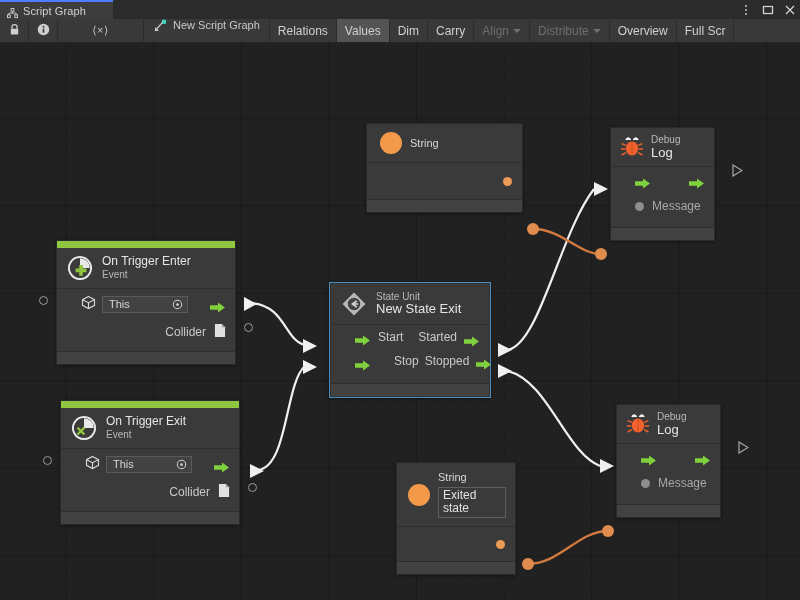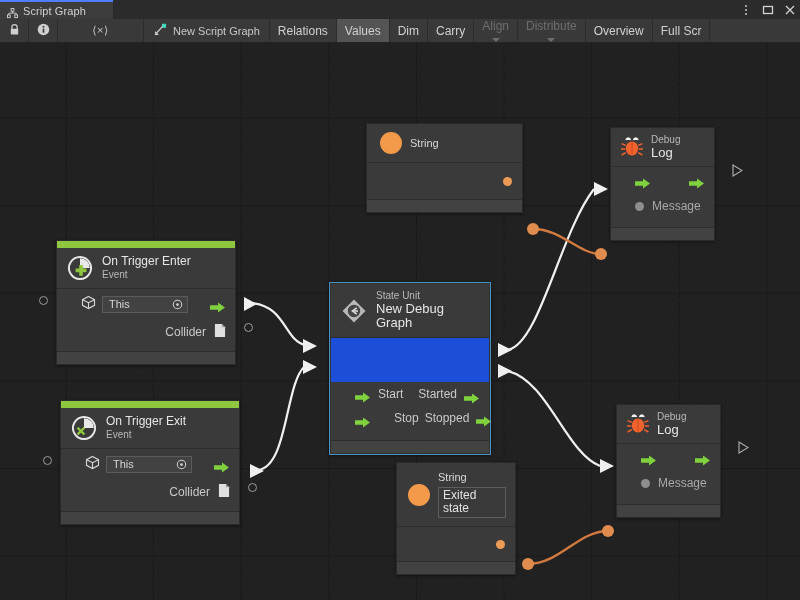--- a/index.html
+++ b/index.html
@@ -44,21 +44,21 @@
   .tb-icon-btn {
     width: 29px; display: flex; align-items: center; justify-content: center;
     border-right: 1px solid #2c2c2c;
   }
   .tb-code-btn {
     width: 86px; display: flex; align-items: center; justify-content: center;
     border-right: 1px solid #2c2c2c;
     font-size: 11px; color: #c4c4c4; letter-spacing: .5px;
   }
   .tb-graphname {
-    display: flex; align-items: center; gap: 6px; padding: 0 9px 0 10px;
+    display: flex; align-items: flex-start; gap: 6px; padding: 0 9px 0 10px;
     font-size: 11px; color: #c8c8c8; white-space: nowrap;
   }
   .tb-zoom {
     display: flex; align-items: center; gap: 7px; padding: 0 8px;
     font-size: 11px; color: #b5b5b5;
   }
   .slider { position: relative; width: 95px; height: 12px; display:flex; align-items:center; }
   .slider-track { width: 100%; height: 1px; background: #8f8f8f; }
   .slider-knob {
     position: absolute; right: 0; top: 1px;
@@ -68,21 +68,21 @@
 
   .tb-sep { width: 1px; background: #2c2c2c; }
 
   .tb-btn {
     display: flex; align-items: center; gap: 4px;
     padding: 0 8px; font-size: 12px; color: #d0d0d0;
     border-right: 1px solid #2c2c2c;
     white-space: nowrap;
   }
   .tb-btn.active { background: #545454; }
-  .tb-btn.dim { color: #6e6e6e; flex-direction: column; }
+  .tb-btn.dim { color: #6e6e6e; }
   .caret { width: 0; height: 0; border-left: 4px solid transparent;
            border-right: 4px solid transparent; border-top: 4px solid currentColor;
            margin-top: 1px; }
 
   
   .canvas {
     position: absolute; left: 0; top: 43px; width: 800px; height: 557px;
     background-color: #212121;
     background-image:
       radial-gradient(circle, #2b2b2b 0.6px, transparent 0.7px),
@@ -96,21 +96,21 @@
   .edges { position: absolute; left: 0; top: 0; width: 800px; height: 557px; }
 
   
   .node {
     position: absolute;
     background: #3a3a3a;
     border: 1px solid #2a2a2a;
     box-shadow: 0 1px 3px rgba(0,0,0,.45);
   }
   .node.sel { border: 1px solid #4a8fc2; padding: 1px; background: #323232; }
-  .node-inner { background: #1d4ed8; }
+  .node-inner { background: #fdba74; }
 
   .accent-bar { height: 7px; background: #8ec63f; }
 
   .node-head {
     display: flex; align-items: center; gap: 8px;
     padding: 7px 10px 7px 9px;
     background: #3a3a3a;
     border-bottom: 1px solid #2d2d2d;
   }
   .node-head .ico { width: 28px; height: 28px; flex: 0 0 28px; }
@@ -428,24 +428,24 @@
           <span class="ico">
             <svg viewBox="0 0 28 28" width="28" height="28">
               <path d="M14 2.5 L25.5 14 L14 25.5 L2.5 14 Z" fill="#b8b8b8"></path>
               <circle cx="14" cy="14" r="6.2" fill="#454545"></circle>
               <path d="M16.8 10.8 L12.4 14 L16.8 17.2" fill="none" stroke="#d8d8d8" stroke-width="1.6"></path>
               <path d="M12.4 14 h5.6" stroke="#d8d8d8" stroke-width="1.6"></path>
             </svg>
           </span>
           <span class="node-titles">
             <span class="node-sub">State Unit</span>
-            <span class="node-title">New  Debug  Graph</span>
-          </span>
-        </div>
-        <div class="node-body" style="height:58px;margin-top:44px;">
+            <span class="node-title">New  State  Exit</span>
+          </span>
+        </div>
+        <div class="node-body" style="height:58px;">
           <div class="row sp" style="height:24px; gap:6px;">
             <span style="display:flex;align-items:center;gap:7px;">
               <span class="arrow-green">
                 <svg viewBox="0 0 16 11" width="16" height="11">
                     <path d="M0,3.2 h8 V0.6 l7,4.9 l-7,4.9 V7.8 H0 Z" fill="#7fd23d"></path>
                   </svg>
               </span>
               <span class="lbl">Start</span>
             </span>
             <span style="display:flex;align-items:flex-end;gap:7px;">

